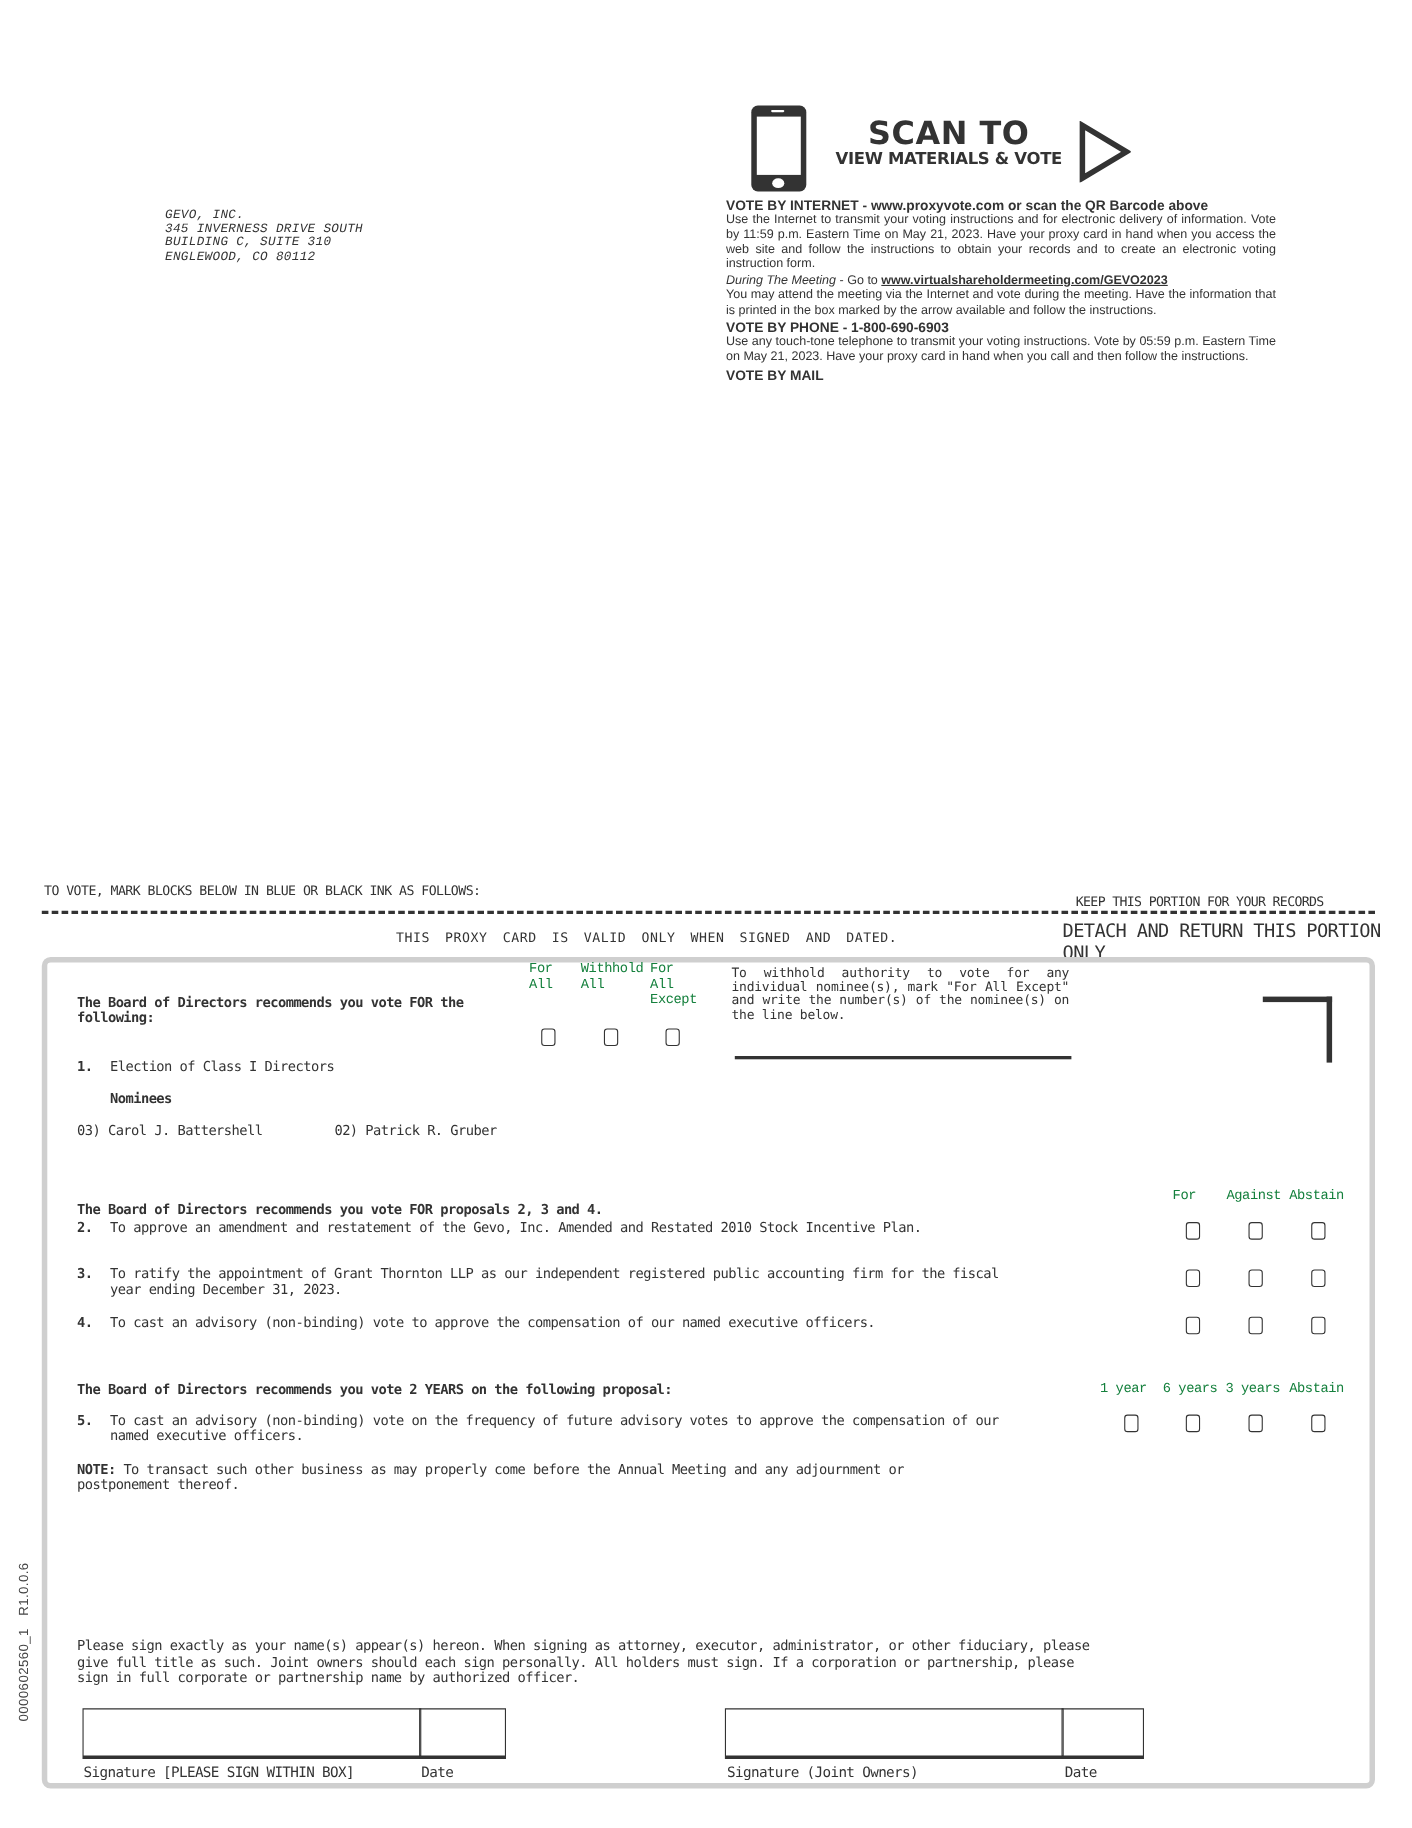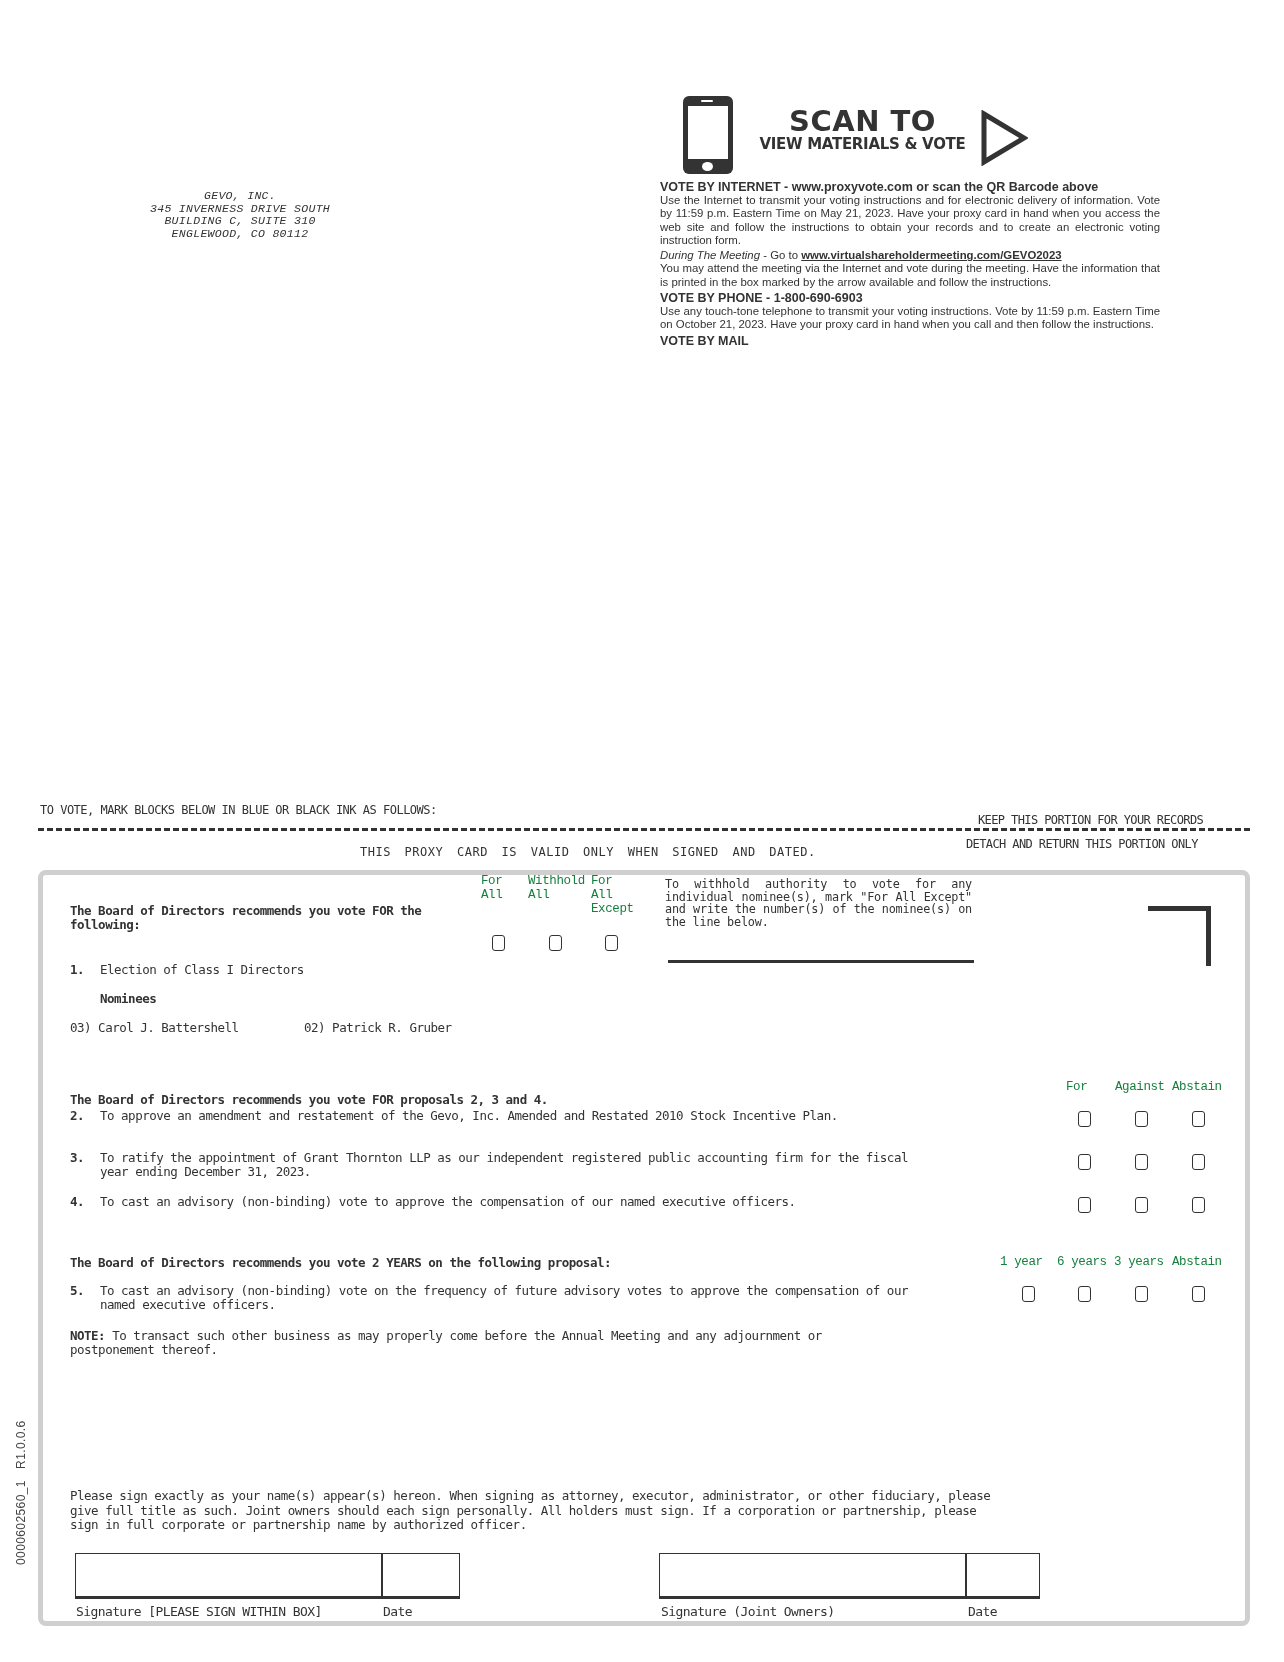--- a/index.html
+++ b/index.html
@@ -2,21 +2,21 @@
 <html><head>
 <meta charset="utf-8">
 <style>
   * { box-sizing: border-box; margin: 0; padding: 0; }
   html, body { width: 1284px; height: 1662px; background: #ffffff; overflow: hidden; }
   body { position: relative; font-family: "Liberation Mono", monospace; color: #2a2a2a; }
 
   .abs { position: absolute; }
 
   
-  .address { left: 150px; top: 190px; font-family: "Liberation Mono", monospace; font-style: italic; font-size: 11.5px; line-height: 12.5px; color: #333; letter-spacing: 0.3px; text-align: center; }
+  .address { left: 150px; top: 190px; font-family: "Liberation Mono", monospace; font-style: italic; font-size: 11.5px; line-height: 12.5px; color: #333; letter-spacing: 0.3px; }
 
   
   .phone-icon { left: 683px; top: 96px; width: 50px; height: 78px; background: #333; border-radius: 6px; }
   .phone-icon .screen { position: absolute; left: 5px; top: 10px; width: 40px; height: 53px; background: #fff; }
   .phone-icon .speaker { position: absolute; left: 18px; top: 4px; width: 12px; height: 2px; background: #fff; border-radius: 1px; }
   .phone-icon .btn { position: absolute; left: 19px; top: 66px; width: 11px; height: 9px; background: #fff; border-radius: 50%; }
   .scan-title { left: 750px; top: 106px; width: 225px; text-align: center; font-family: "DejaVu Sans", sans-serif; font-weight: bold; color: #333; }
   .scan-title .big { font-size: 29px; line-height: 30px; letter-spacing: 0.5px; }
   .scan-title .small { font-size: 15px; line-height: 17px; letter-spacing: -0.3px; }
   .arrow-icon { left: 980px; top: 110px; width: 48px; height: 56px; }
@@ -26,21 +26,21 @@
   .instructions .hd { font-weight: bold; font-size: 12.5px; line-height: 14px; }
   .instructions .ul { font-weight: bold; text-decoration: underline; }
   .instructions i { font-style: italic; }
   .instructions p { margin-bottom: 2px; }
 
   
   .mark-note { left: 40px; top: 803px; font-family: "DejaVu Sans Mono", monospace; font-size: 12px; color: #333; letter-spacing: -0.5px; }
   .dash-line { left: 38px; top: 828px; width: 1212px; height: 0; border-top: 3px dashed #333; }
   .keep { left: 978px; top: 813px; font-family: "DejaVu Sans Mono", monospace; font-size: 12px; color: #333; letter-spacing: -0.6px; }
   .valid { left: 360px; top: 845px; font-family: "DejaVu Sans Mono", monospace; font-size: 12px; color: #333; word-spacing: 6px; letter-spacing: 0.5px; }
-  .detach { left: 966px; top: 837px; font-family: "DejaVu Sans Mono", monospace; font-size: 12px; color: #333; letter-spacing: -0.6px; }
+  .detach { left: 966px; top: 837px; font-family: "DejaVu Sans Mono", monospace; font-size: 17px; color: #333; letter-spacing: -0.6px; }
 
   
   .card { left: 38px; top: 870px; width: 1212px; height: 756px; border: 5px solid #cfcfcf; border-radius: 8px; }
 
   .t { font-family: "DejaVu Sans Mono", monospace; font-size: 12.5px; color: #333; letter-spacing: -0.5px; }
   .b { font-weight: bold; }
   .col-hd { font-family: Liberation Mono, monospace; font-size: 12.5px; line-height: 14px; color: #15803d; letter-spacing: -0.4px; }
   .box { position: absolute; width: 13px; height: 16px; border: 1.6px solid #333; border-radius: 3px; background: #fff; }
 
   .withhold-note { left: 665px; top: 878px; width: 307px; font-family: "DejaVu Sans Mono", monospace; font-size: 11.8px; line-height: 12.5px; color: #333; text-align: justify; letter-spacing: -0.2px; }
@@ -78,21 +78,21 @@
 </svg>
 
 <div class="abs instructions">
   <div class="hd">VOTE BY INTERNET - www.proxyvote.com or scan the QR Barcode above</div>
   <p>Use the Internet to transmit your voting instructions and for electronic delivery of information. Vote by 11:59 p.m. Eastern Time on May 21, 2023. Have your proxy card in hand when you access the web site and follow the instructions to obtain your records and to create an electronic voting instruction form.</p>
   <div>
     <i>During The Meeting</i><span> - Go to </span><span class="ul">www.virtualshareholdermeeting.com/GEVO2023</span>
   </div>
   <p>You may attend the meeting via the Internet and vote during the meeting. Have the information that is printed in the box marked by the arrow available and follow the instructions.</p>
   <div class="hd">VOTE BY PHONE - 1-800-690-6903</div>
-  <p>Use any touch-tone telephone to transmit your voting instructions. Vote by 11:59 p.m. Eastern Time on October 21, 2023. Have your proxy card in hand when you call and then follow the instructions.</p>
+  <p>Use any touch-tone telephone to transmit your voting instructions. Vote by 05:59 p.m. Eastern Time on May 21, 2023. Have your proxy card in hand when you call and then follow the instructions.</p>
   <div class="hd">VOTE BY MAIL</div>
 </div>
 
 <div class="abs mark-note">TO VOTE, MARK BLOCKS BELOW IN BLUE OR BLACK INK AS FOLLOWS:</div>
 <div class="abs keep">KEEP THIS PORTION FOR YOUR RECORDS</div>
 <div class="abs dash-line"></div>
 <div class="abs valid">THIS PROXY CARD IS VALID ONLY WHEN SIGNED AND DATED.</div>
 <div class="abs detach">DETACH AND RETURN THIS PORTION ONLY</div>
 
 <div class="abs card"></div>

